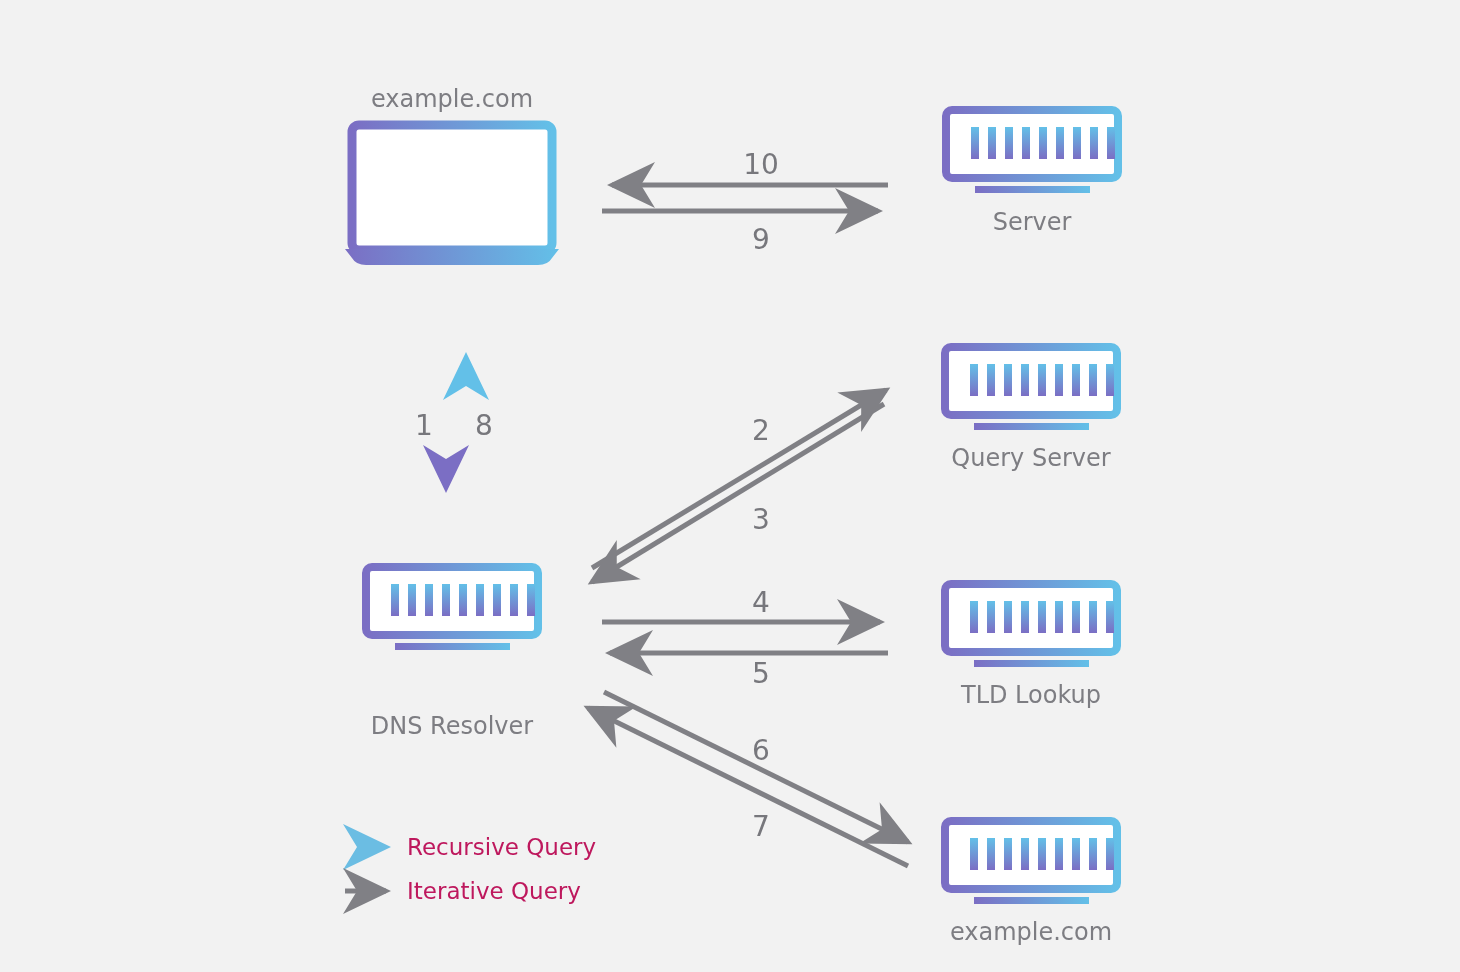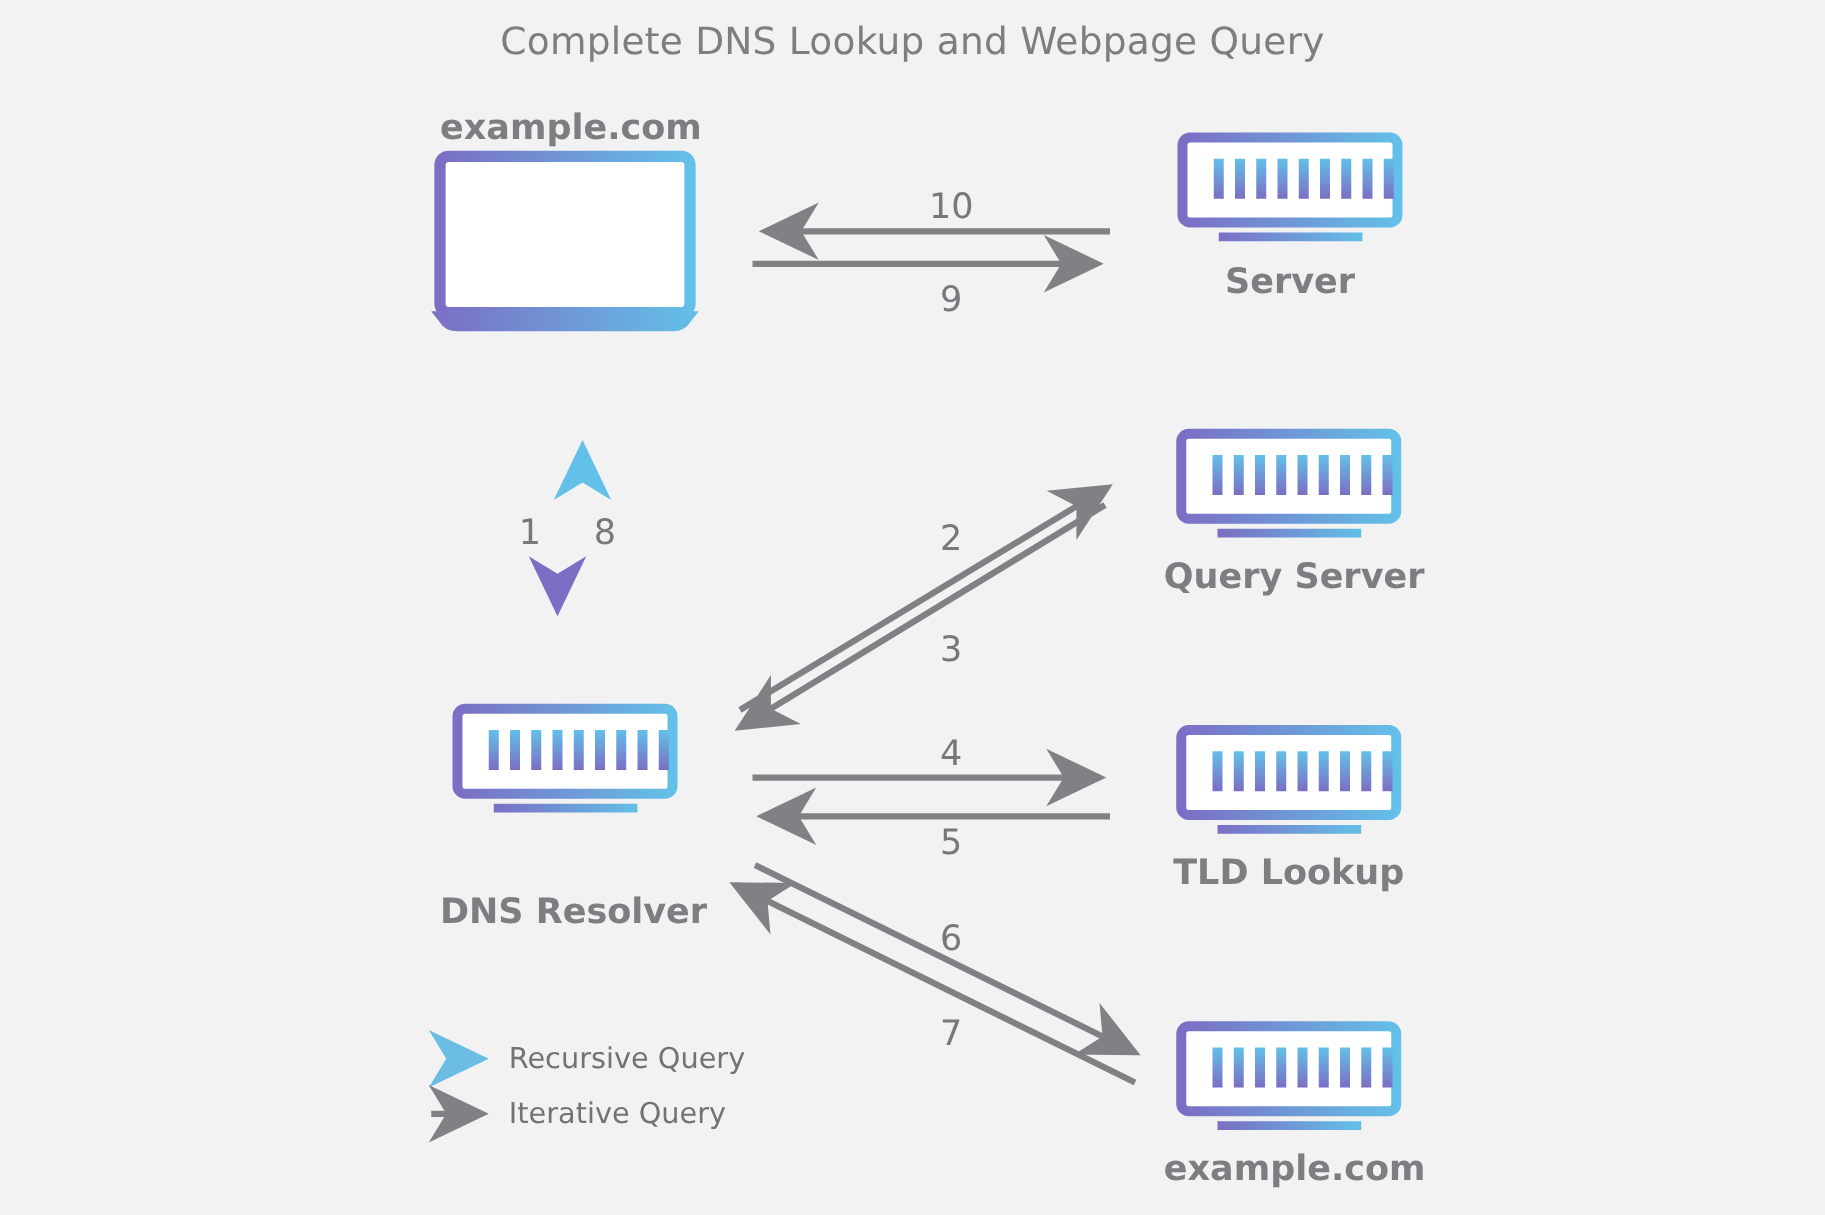--- a/index.html
+++ b/index.html
@@ -26,52 +26,51 @@
     width: 1460px;
     text-align: center;
     font-size: 30px;
     color: #7d7d82;
     font-weight: 400;
     letter-spacing: 0.2px;
   }
   .node-label {
     position: absolute;
     text-align: center;
-    font-size: 28px;
+    font-size: 24px;
     color: #7d7d82;
-    font-weight: 700;
+    font-weight: 400;
     white-space: nowrap;
   }
   .num-label {
     position: absolute;
     font-size: 28px;
     color: #77777c;
     text-align: center;
     white-space: nowrap;
   }
   .legend-label {
     position: absolute;
     font-size: 23px;
-    color: #737373;
+    color: #be185d;
     white-space: nowrap;
   }
   .svg-layer {
     position: absolute;
     left: 0; top: 0;
     width: 1460px;
     height: 972px;
     pointer-events: none;
   }
 </style>
 </head>
 <body>
 
 <div id="stage">
 
-  <div class="title">Complete DNS Lookup and Webpage Query</div>
 
   <svg class="svg-layer" viewBox="0 0 1460 972" xmlns="http://www.w3.org/2000/svg">
     <defs>
 
       <linearGradient id="gDevH" x1="0" y1="0" x2="1" y2="0">
         <stop offset="0%" stop-color="#7b6ec4"></stop>
         <stop offset="100%" stop-color="#63c0e8"></stop>
       </linearGradient>
 
       <linearGradient id="gBarV" x1="0" y1="0" x2="0" y2="1">

